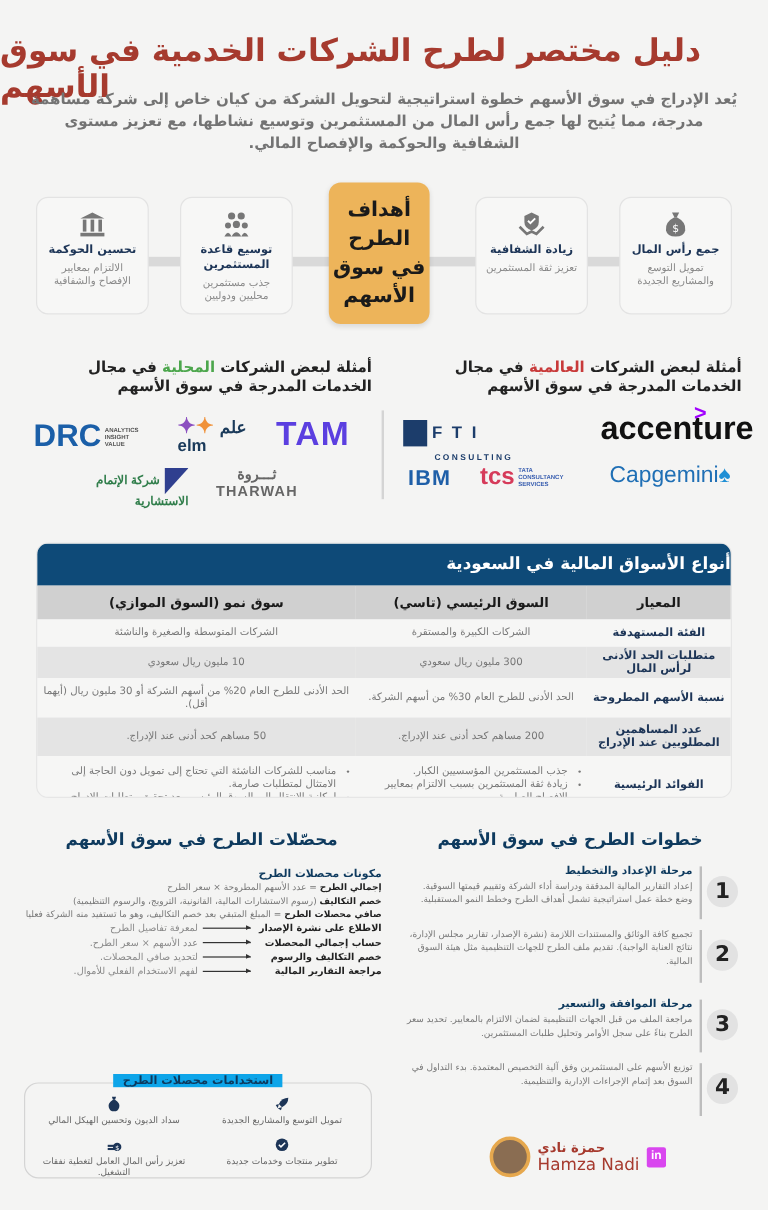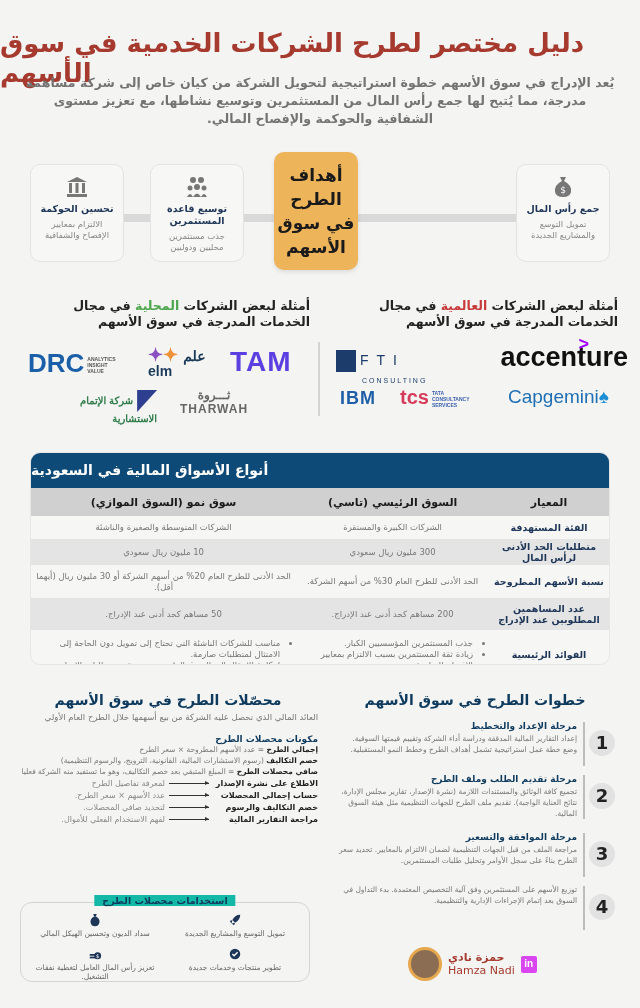--- a/index.html
+++ b/index.html
@@ -58,21 +58,21 @@
   .divider-v { position: absolute; top: 342px; left: 318px; width: 2px; height: 74px; background: #d4d4d4; }
   .logo { position: absolute; font-weight: bold; font-family: "Liberation Sans", sans-serif; }
 
   
   .table-wrap {
     position: absolute; top: 452px; left: 30px; width: 580px; height: 213px;
     background: #f6f6f5; border-radius: 10px; overflow: hidden;
     border: 1px solid #e6e6e6;
   }
   .table-title {
-    background: #0e4a78; color: #fff; text-align: left; direction: rtl;
+    background: #0e4a78; color: #fff; text-align: right; direction: rtl;
     height: 35px; line-height: 35px; font-weight: bold; font-size: 14px;
   }
   table { width: 100%; border-collapse: collapse; direction: rtl; }
   th {
     background: #d0d0d0; font-size: 11px; font-weight: bold; color: #1a1a1a;
     height: 28px;
   }
   td { font-size: 8.5px; color: #777; text-align: center; padding: 2px 4px; line-height: 11px; }
   td.crit { font-size: 9.5px; font-weight: bold; color: #1d3557; width: 120px; }
   tr.alt td { background: #e4e4e4; }
@@ -105,32 +105,32 @@
   .how-row .arr { width: 40px; height: 1px; background: #333; margin: 0 4px; position: relative; }
   .how-row .arr::before { content: ""; position: absolute; right: -2px; top: -2px; border: 2.5px solid transparent; border-right: 4px solid #333; transform: rotate(180deg); }
   .how-row .v { color: #888; }
 
   .uses-box {
     position: absolute; top: 902px; left: 20px; width: 290px; height: 80px;
     border: 1.5px solid #d4d4d4; border-radius: 12px;
   }
   .uses-title {
     position: absolute; top: -8px; left: 50%; transform: translateX(-50%);
-    background: #14b8a6; padding: 0 8px; font-size: 9.5px; font-weight: bold; color: #0e3a5e; direction: rtl; white-space: nowrap;
+    background: #0ea5e9; padding: 0 8px; font-size: 9.5px; font-weight: bold; color: #0e3a5e; direction: rtl; white-space: nowrap;
   }
   .use-item { position: absolute; width: 140px; text-align: center; font-size: 7.5px; color: #666; direction: rtl; }
   .use-item .ui { display: block; margin: 0 auto 2px; width: 14px; height: 14px; }
 
   .author { position: absolute; top: 944px; left: 408px; height: 40px; display: flex; align-items: center; gap: 6px; }
   .avatar {
     width: 34px; height: 34px; border-radius: 50%; background: #8a6d52; border: 3px solid #e6a84e;
   }
   .author .names { direction: rtl; text-align: left; }
   .author .ar { font-size: 11px; font-weight: bold; color: #a63a2e; }
-  .author .en { font-size: 11px; color: #a63a2e; }
+  .author .en { font-size: 14px; color: #a63a2e; }
   .li { width: 16px; height: 17px; background: #d946ef; color: #fff; font-size: 10px; font-weight: bold; text-align: center; line-height: 16px; border-radius: 2px; font-family: "Liberation Sans", sans-serif; }
 </style>
 </head>
 <body>
 
 <div class="title">دليل مختصر لطرح الشركات الخدمية في سوق الأسهم</div>
 <div class="intro">يُعد الإدراج في سوق الأسهم خطوة استراتيجية لتحويل الشركة من كيان خاص إلى شركة مساهمة مدرجة، مما يُتيح لها جمع رأس المال من المستثمرين وتوسيع نشاطها، مع تعزيز مستوى الشفافية والحوكمة والإفصاح المالي.</div>
 
 <div class="goals">
   <div class="line"></div>
@@ -155,20 +155,29 @@
         <circle cx="12" cy="12" r="3" fill="#777"></circle>
         <circle cx="19" cy="13" r="2.5" fill="#777"></circle>
         <path d="M2 22 Q5 16 8 22 Z M8 22 Q12 15 16 22 Z M16 22 Q19 16 22 22 Z" fill="#777"></path>
       </svg>
     <div class="g-title">توسيع قاعدة المستثمرين</div>
     <div class="g-desc">جذب مستثمرين محليين ودوليين</div>
   </div>
 
   <div class="goal-center">أهداف الطرح في سوق الأسهم</div>
 
+  <div class="goal-card" style="left:374px;">
+    <svg class="icon" viewBox="0 0 24 24">
+        <path d="M12 2 L18 5 V10 Q18 15 12 17 Q6 15 6 10 V5 Z" fill="#777"></path>
+        <path d="M9 9 L11 11 L15 7" stroke="#fff" stroke-width="1.6" fill="none"></path>
+        <path d="M2 14 L8 20 L12 18 L16 20 L22 14" stroke="#777" stroke-width="2.2" fill="none"></path>
+      </svg>
+    <div class="g-title">زيادة الشفافية</div>
+    <div class="g-desc">تعزيز ثقة المستثمرين</div>
+  </div>
 
   <div class="goal-card" style="left:494px;">
     <svg class="icon" viewBox="0 0 24 24">
         <path d="M9 2 H15 L13 6 H11 Z" fill="#777"></path>
         <path d="M11 6 Q3 10 4 17 Q5 22 12 22 Q19 22 20 17 Q21 10 13 6 Z" fill="#777"></path>
         <text x="12" y="18" font-size="9" text-anchor="middle" fill="#fff" font-family="DejaVu Sans, sans-serif">$</text>
       </svg>
     <div class="g-title">جمع رأس المال</div>
     <div class="g-desc">تمويل التوسع والمشاريع الجديدة</div>
   </div>
@@ -184,21 +193,21 @@
     <div class="logo" style="top:48px;left:210px;font-size:28px;color:#5b3fe0;letter-spacing:1px;">TAM</div>
     <div class="logo" style="top:92px;left:60px;font-size:10px;color:#2f7d4a;direction:rtl;line-height:13px;text-align:right;"><span style="display:inline-block;width:20px;height:22px;background:#2f3f8f;vertical-align:middle;margin-left:4px;clip-path:polygon(0 0,100% 0,0 100%);"></span>شركة الإتمام<br>الاستشارية</div>
     <div class="logo" style="top:90px;left:160px;font-size:12px;color:#666;font-weight:bold;letter-spacing:1px;text-align:center;line-height:14px;">ثـــروة<br>THARWAH</div>
   </div>
 
   <div class="ex-col global">
     <div class="ex-heading">
       <span>أمثلة لبعض الشركات </span><span class="hl-red">العالمية</span><span> في مجال الخدمات المدرجة في سوق الأسهم</span>
     </div>
     <div class="logo" style="top:44px;right:0;font-size:27px;color:#111;"><span style="position:absolute;top:-8px;left:78px;color:#a100ff;font-size:18px;">&gt;</span>accenture</div>
-    <div class="logo" style="top:52px;left:8px;font-size:14px;color:#1c3d6b;font-weight:normal;letter-spacing:8px;line-height:12px;"><span style="display:inline-block;width:20px;height:22px;background:#1c3d6b;vertical-align:middle;margin-right:4px;"></span>FTI<br><span style="font-size:7px;letter-spacing:2px;margin-left:26px;">CONSULTING</span></div>
+    <div class="logo" style="top:52px;left:8px;font-size:14px;color:#1c3d6b;font-weight:bold;letter-spacing:8px;line-height:12px;"><span style="display:inline-block;width:20px;height:22px;background:#1c3d6b;vertical-align:middle;margin-right:4px;"></span>FTI<br><span style="font-size:7px;letter-spacing:2px;margin-left:26px;">CONSULTING</span></div>
     <div class="logo" style="top:90px;left:12px;font-size:18px;color:#1f5fa8;letter-spacing:1px;">IBM</div>
     <div class="logo" style="top:88px;left:72px;font-size:20px;color:#d63b5a;">tcs<span style="font-size:5px;color:#3a5fb0;vertical-align:middle;margin-left:3px;display:inline-block;line-height:6px;">TATA<br>CONSULTANCY<br>SERVICES</span></div>
     <div class="logo" style="top:88px;left:180px;font-size:19px;color:#1f6fb5;font-weight:normal;">Capgemini<span style="color:#1f8fd5;">♠</span></div>
   </div>
 </div>
 <div class="divider-v"></div>
 
 <div class="table-wrap">
   <div class="table-title">أنواع الأسواق المالية في السعودية</div>
   <table>
@@ -256,21 +265,20 @@
       <div class="bar"></div>
     <div class="body">
         <div class="s-title">مرحلة الإعداد والتخطيط</div>
         <div class="s-desc">إعداد التقارير المالية المدققة ودراسة أداء الشركة وتقييم قيمتها السوقية. وضع خطة عمل استراتيجية تشمل أهداف الطرح وخطط النمو المستقبلية.</div>
       </div>
   </div>
   <div class="step" style="height:58px;">
     <div class="num">2</div>
       <div class="bar"></div>
     <div class="body">
-        <div class="s-title">مرحلة تقديم الطلب وملف الطرح</div>
         <div class="s-desc">تجميع كافة الوثائق والمستندات اللازمة (نشرة الإصدار، تقارير مجلس الإدارة، نتائج العناية الواجبة). تقديم ملف الطرح للجهات التنظيمية مثل هيئة السوق المالية.</div>
       </div>
   </div>
   <div class="step">
     <div class="num">3</div>
       <div class="bar"></div>
     <div class="body">
         <div class="s-title">مرحلة الموافقة والتسعير</div>
         <div class="s-desc">مراجعة الملف من قبل الجهات التنظيمية لضمان الالتزام بالمعايير. تحديد سعر الطرح بناءً على سجل الأوامر وتحليل طلبات المستثمرين.</div>
       </div>
@@ -279,21 +287,20 @@
     <div class="num">4</div>
       <div class="bar"></div>
     <div class="body">
         <div class="s-desc">توزيع الأسهم على المستثمرين وفق آلية التخصيص المعتمدة. بدء التداول في السوق بعد إتمام الإجراءات الإدارية والتنظيمية.</div>
       </div>
   </div>
 </div>
 
 <div class="sec-title" style="top:692px;left:18px;width:300px;">محصّلات الطرح في سوق الأسهم</div>
 <div class="proceeds">
-  <div class="p-intro">العائد المالي الذي تحصل عليه الشركة من بيع أسهمها خلال الطرح العام الأولي</div>
   <div class="p-sub">مكونات محصلات الطرح</div>
   <div class="p-line"><b>إجمالي الطرح</b><span> = عدد الأسهم المطروحة × سعر الطرح</span></div>
   <div class="p-line"><b>خصم التكاليف</b><span> (رسوم الاستشارات المالية، القانونية، الترويج، والرسوم التنظيمية)</span></div>
   <div class="p-line"><b>صافي محصلات الطرح</b><span> = المبلغ المتبقي بعد خصم التكاليف، وهو ما تستفيد منه الشركة فعليا</span></div>
   <div class="how-row">
       <span class="k">الاطلاع على نشرة الإصدار</span>
       <span class="arr"></span>
       <span class="v">لمعرفة تفاصيل الطرح</span>
     </div>
   <div class="how-row">

